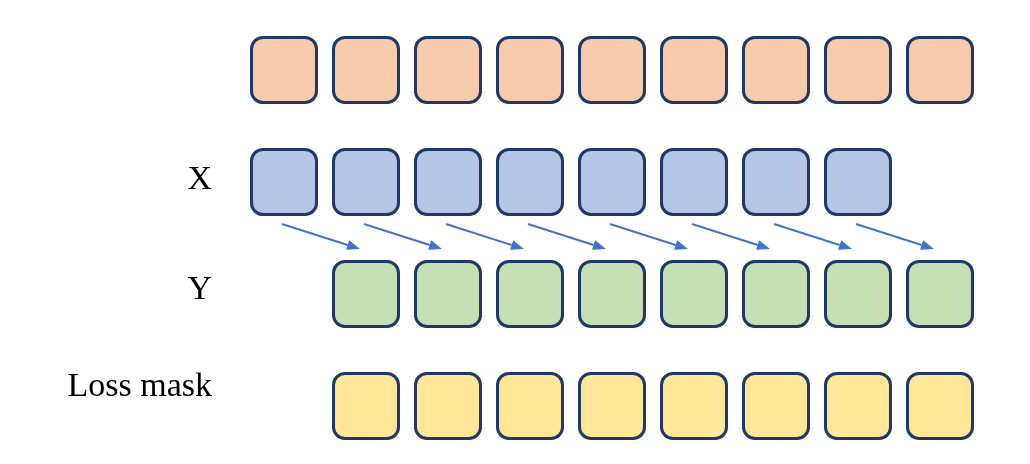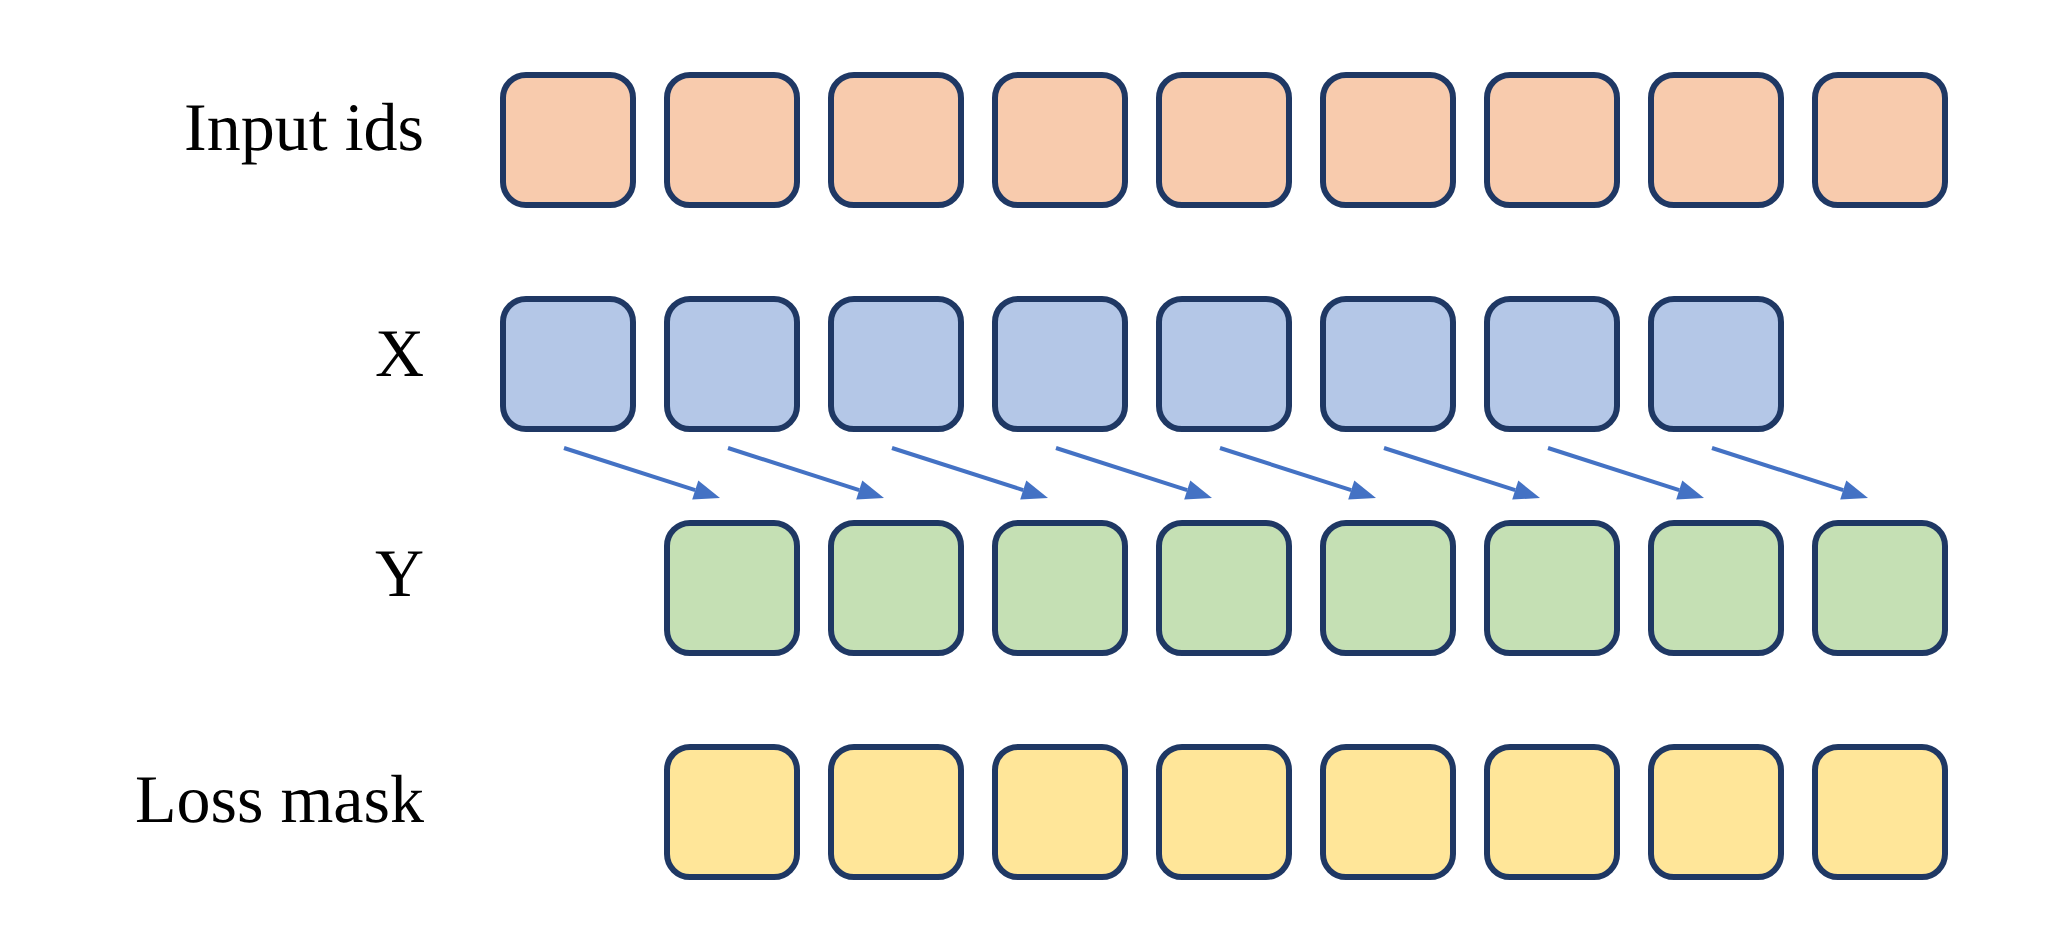--- a/index.html
+++ b/index.html
@@ -65,24 +65,23 @@
       <line x1="610" y1="224" x2="675.620330255453" y2="245.03215713315802" stroke="#4472C4" stroke-width="2" stroke-linecap="butt"></line>
       <polygon points="688,249 674.0942368451292,249.7935685733684 677.1464236657769,240.27074569294766" fill="#4472C4"></polygon>
       <line x1="692" y1="224" x2="757.620330255453" y2="245.03215713315802" stroke="#4472C4" stroke-width="2" stroke-linecap="butt"></line>
       <polygon points="770,249 756.0942368451292,249.7935685733684 759.1464236657769,240.27074569294766" fill="#4472C4"></polygon>
       <line x1="774" y1="224" x2="839.620330255453" y2="245.03215713315802" stroke="#4472C4" stroke-width="2" stroke-linecap="butt"></line>
       <polygon points="852,249 838.0942368451292,249.7935685733684 841.1464236657769,240.27074569294766" fill="#4472C4"></polygon>
       <line x1="856" y1="224" x2="921.620330255453" y2="245.03215713315802" stroke="#4472C4" stroke-width="2" stroke-linecap="butt"></line>
       <polygon points="934,249 920.0942368451292,249.7935685733684 923.1464236657769,240.27074569294766" fill="#4472C4"></polygon>
     </svg>
 
-  <div class="row-label" style="top:48px;">Input ids</div>
   <div class="row-label" style="top:161px;">X</div>
   <div class="row-label" style="top:271px;">Y</div>
-  <div class="row-label" style="top:384px;font-family:Liberation Serif, serif;">Loss mask</div>
+  <div class="row-label" style="top:368px;font-family:Liberation Serif, serif;">Loss mask</div>
 
   <div id="cells">
       <div class="cell cell-inputids" style="left: 250px; top: 36px; width: 68px; height: 68px; background: rgb(248, 203, 173); border-color: rgb(31, 56, 100); border-width: 3px; border-radius: 13px;"></div>
       <div class="cell cell-inputids" style="left: 332px; top: 36px; width: 68px; height: 68px; background: rgb(248, 203, 173); border-color: rgb(31, 56, 100); border-width: 3px; border-radius: 13px;"></div>
       <div class="cell cell-inputids" style="left: 414px; top: 36px; width: 68px; height: 68px; background: rgb(248, 203, 173); border-color: rgb(31, 56, 100); border-width: 3px; border-radius: 13px;"></div>
       <div class="cell cell-inputids" style="left: 496px; top: 36px; width: 68px; height: 68px; background: rgb(248, 203, 173); border-color: rgb(31, 56, 100); border-width: 3px; border-radius: 13px;"></div>
       <div class="cell cell-inputids" style="left: 578px; top: 36px; width: 68px; height: 68px; background: rgb(248, 203, 173); border-color: rgb(31, 56, 100); border-width: 3px; border-radius: 13px;"></div>
       <div class="cell cell-inputids" style="left: 660px; top: 36px; width: 68px; height: 68px; background: rgb(248, 203, 173); border-color: rgb(31, 56, 100); border-width: 3px; border-radius: 13px;"></div>
       <div class="cell cell-inputids" style="left: 742px; top: 36px; width: 68px; height: 68px; background: rgb(248, 203, 173); border-color: rgb(31, 56, 100); border-width: 3px; border-radius: 13px;"></div>
       <div class="cell cell-inputids" style="left: 824px; top: 36px; width: 68px; height: 68px; background: rgb(248, 203, 173); border-color: rgb(31, 56, 100); border-width: 3px; border-radius: 13px;"></div>

